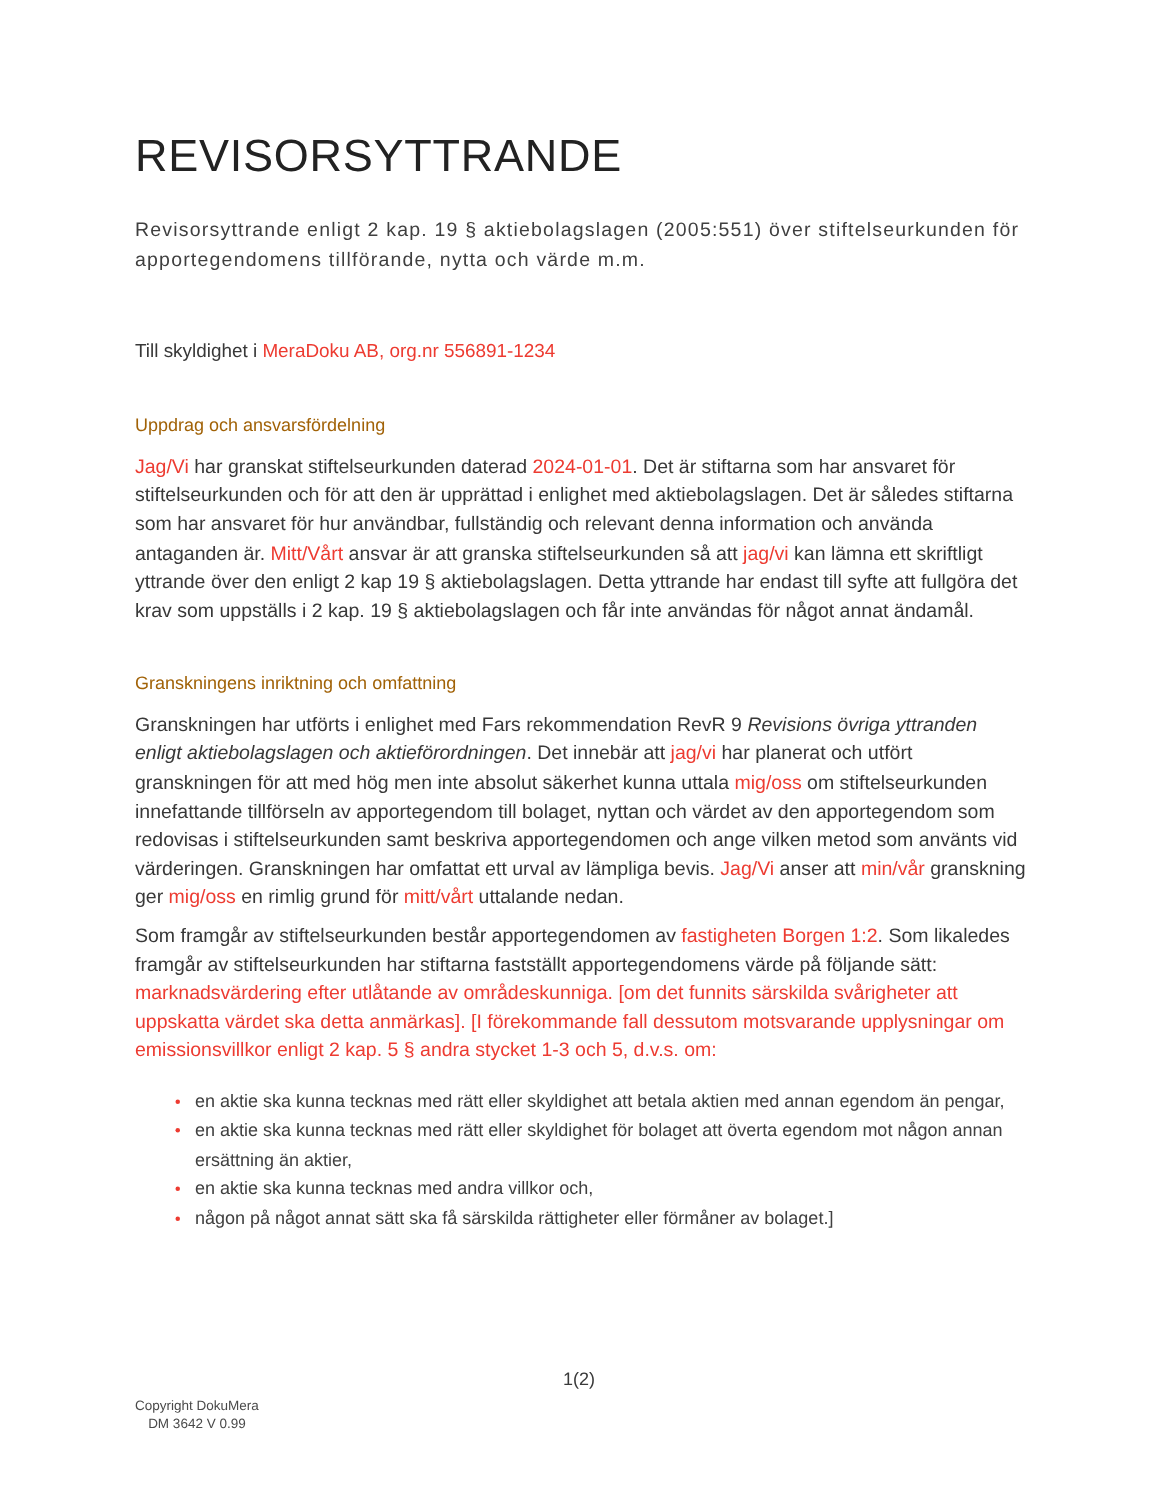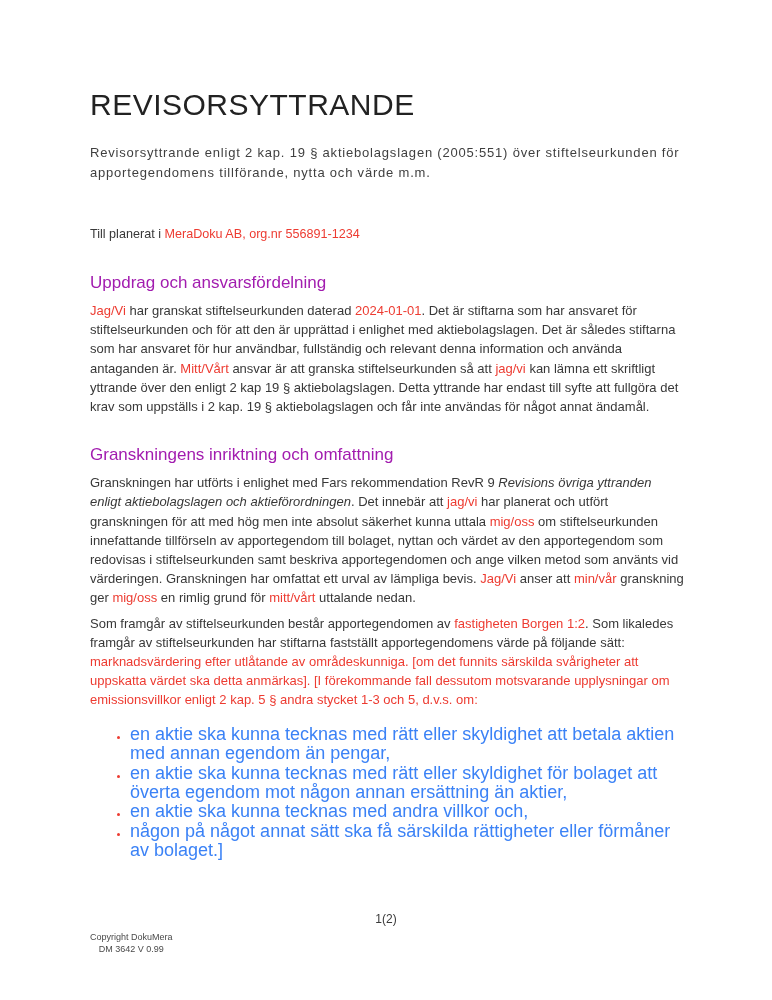--- a/index.html
+++ b/index.html
@@ -34,43 +34,43 @@
     max-width: 600px;
   }
   .recipient {
     margin-top: 42px;
     font-size: 12.6px;
     color: #383838;
     line-height: 19px;
   }
   .section-heading {
     margin-top: 27px;
-    font-size: 17px;
+    font-size: 12px;
     font-weight: 400;
-    color: #a21caf;
+    color: #a16207;
     line-height: 24px;
   }
   .body-paragraph {
     margin-top: 6px;
     font-size: 13px;
     color: #383838;
     line-height: 19.2px;
     max-width: 600px;
   }
   .seg-normal { color: #383838; }
   .seg-red { color: #ed3b31; }
   .seg-italic { font-style: italic; color: #383838; }
   .bullet-list {
     margin-top: 15px;
     padding-left: 40px;
     max-width: 600px;
   }
   .bullet-list li {
-    font-size: 18px;
-    color: #3b82f6;
+    font-size: 12px;
+    color: #404040;
     line-height: 19.2px;
     margin-bottom: 0.5px;
   }
   .bullet-list li::marker { color: #ed3b31; font-size: 11px; }
   .page-number {
     position: absolute;
     left: 0;
     top: 912px;
     width: 772px;
     text-align: center;
@@ -89,21 +89,21 @@
 </style>
 </head>
 <body>
 
 <div class="page">
 
   <h1 class="doc-title">REVISORSYTTRANDE</h1>
 
   <p class="doc-subtitle">Revisorsyttrande enligt 2 kap. 19 § aktiebolagslagen (2005:551) över stiftelseurkunden för apportegendomens tillförande, nytta och värde m.m.</p>
 
-  <p class="recipient"><span class="seg-normal">Till planerat i </span><span class="seg-red">MeraDoku AB, org.nr 556891-1234</span></p>
+  <p class="recipient"><span class="seg-normal">Till skyldighet i </span><span class="seg-red">MeraDoku AB, org.nr 556891-1234</span></p>
 
   <section>
     <h2 class="section-heading">Uppdrag och ansvarsfördelning</h2>
     <p class="body-paragraph"><span class="seg-red">Jag/Vi</span><span class="seg-normal"> har granskat stiftelseurkunden daterad </span><span class="seg-red">2024-01-01</span><span class="seg-normal">. Det är stiftarna som har ansvaret för stiftelseurkunden och för att den är upprättad i enlighet med aktiebolagslagen. Det är således stiftarna som har ansvaret för hur användbar, fullständig och relevant denna information och använda antaganden är. </span><span class="seg-red">Mitt/Vårt</span><span class="seg-normal"> ansvar är att granska stiftelseurkunden så att </span><span class="seg-red">jag/vi</span><span class="seg-normal"> kan lämna ett skriftligt yttrande över den enligt 2 kap 19 § aktiebolagslagen. Detta yttrande har endast till syfte att fullgöra det krav som uppställs i 2 kap. 19 § aktiebolagslagen och får inte användas för något annat ändamål.</span></p>
   </section>
 
   <section>
     <h2 class="section-heading">Granskningens inriktning och omfattning</h2>
     <p class="body-paragraph"><span class="seg-normal">Granskningen har utförts i enlighet med Fars rekommendation RevR 9 </span><span class="seg-italic">Revisions övriga yttranden enligt aktiebolagslagen och aktieförordningen</span><span class="seg-normal">. Det innebär att </span><span class="seg-red">jag/vi</span><span class="seg-normal"> har planerat och utfört granskningen för att med hög men inte absolut säkerhet kunna uttala </span><span class="seg-red">mig/oss</span><span class="seg-normal"> om stiftelseurkunden innefattande tillförseln av apportegendom till bolaget, nyttan och värdet av den apportegendom som redovisas i stiftelseurkunden samt beskriva apportegendomen och ange vilken metod som använts vid värderingen. Granskningen har omfattat ett urval av lämpliga bevis. </span><span class="seg-red">Jag/Vi</span><span class="seg-normal"> anser att </span><span class="seg-red">min/vår</span><span class="seg-normal"> granskning ger </span><span class="seg-red">mig/oss</span><span class="seg-normal"> en rimlig grund för </span><span class="seg-red">mitt/vårt</span><span class="seg-normal"> uttalande nedan.</span></p>
   </section>

